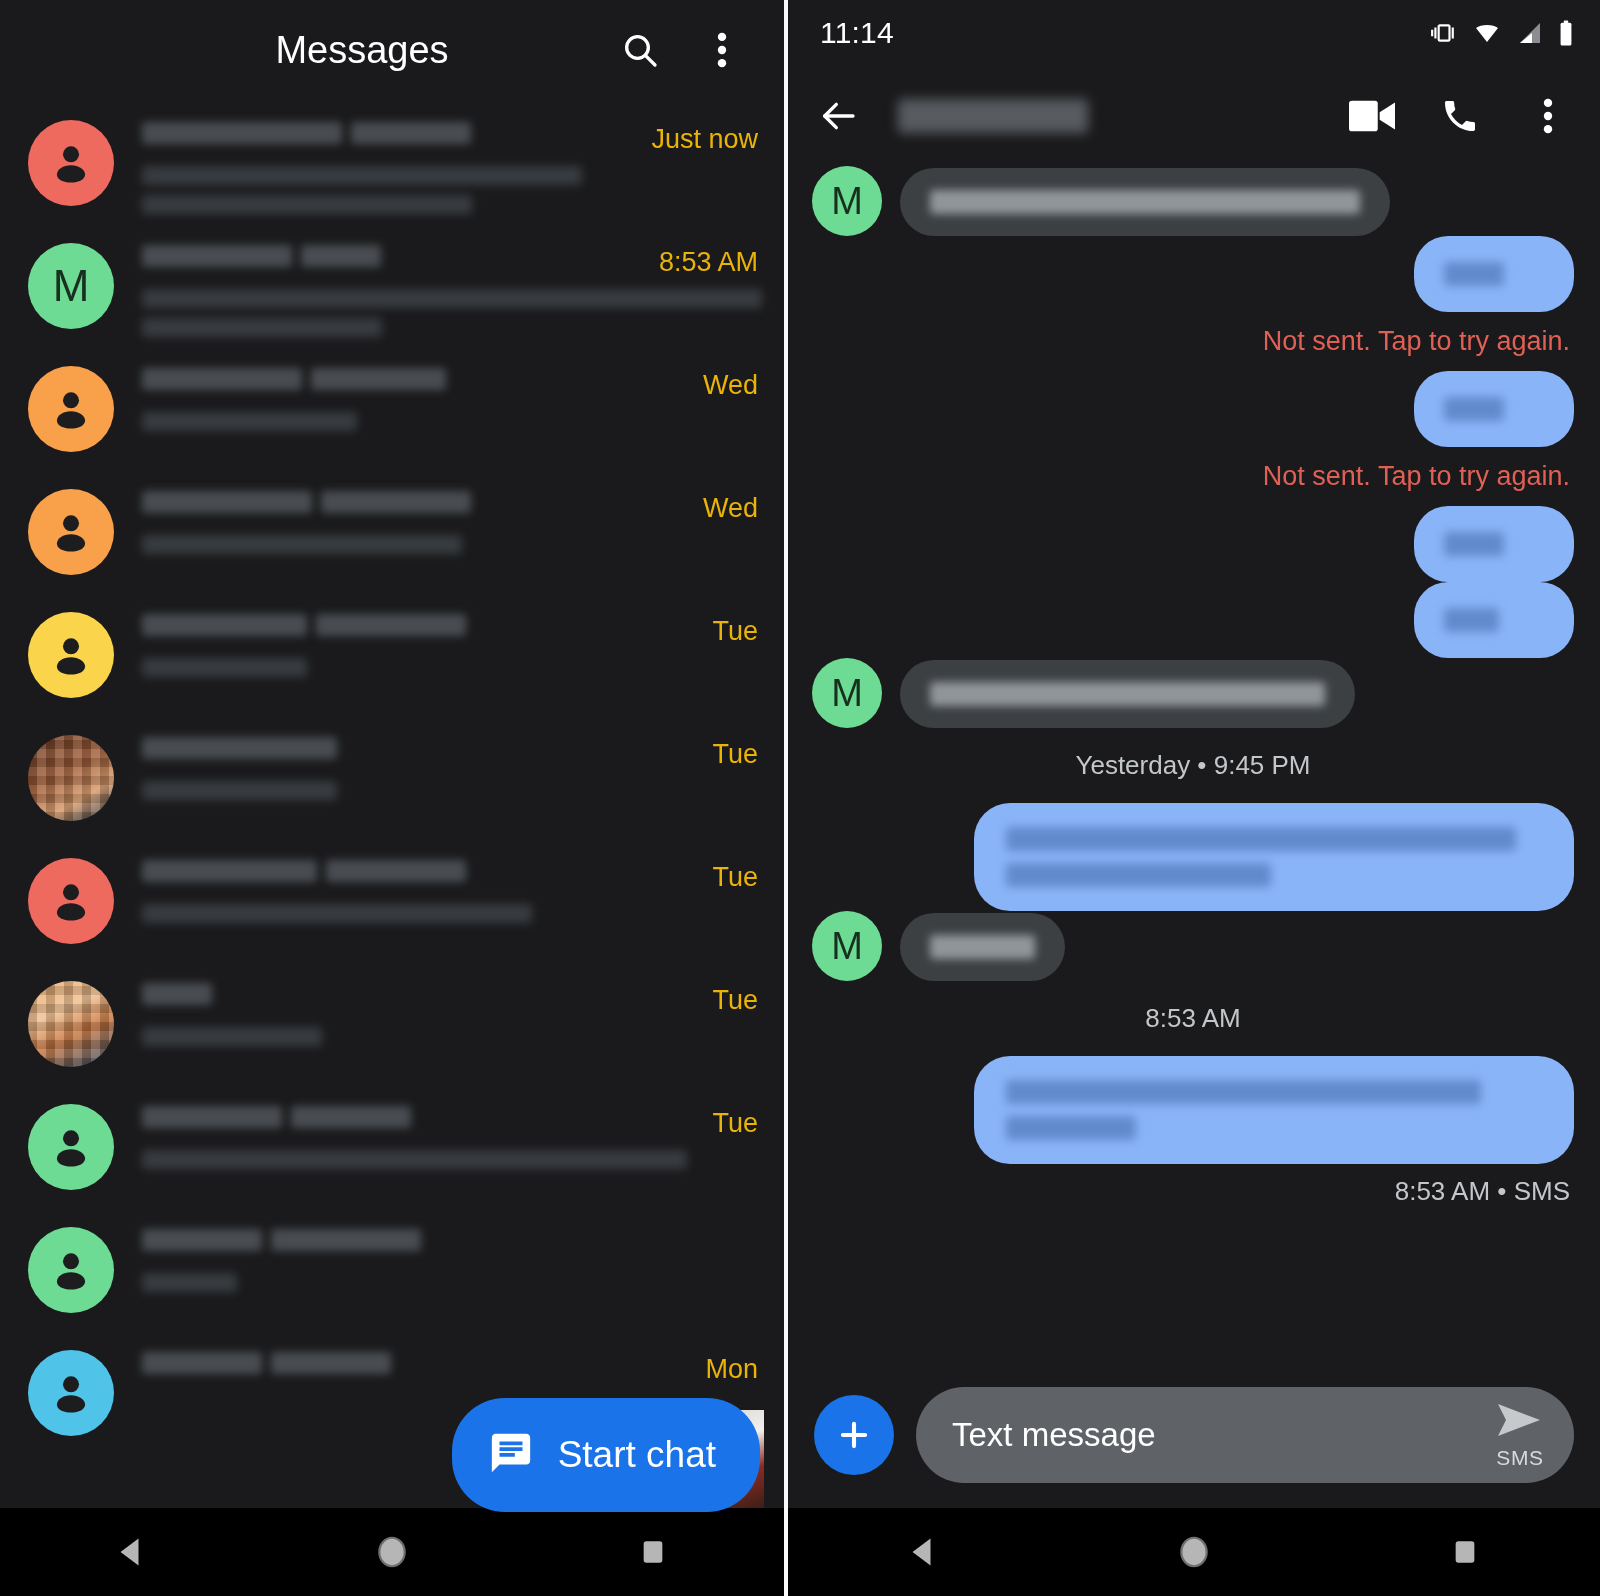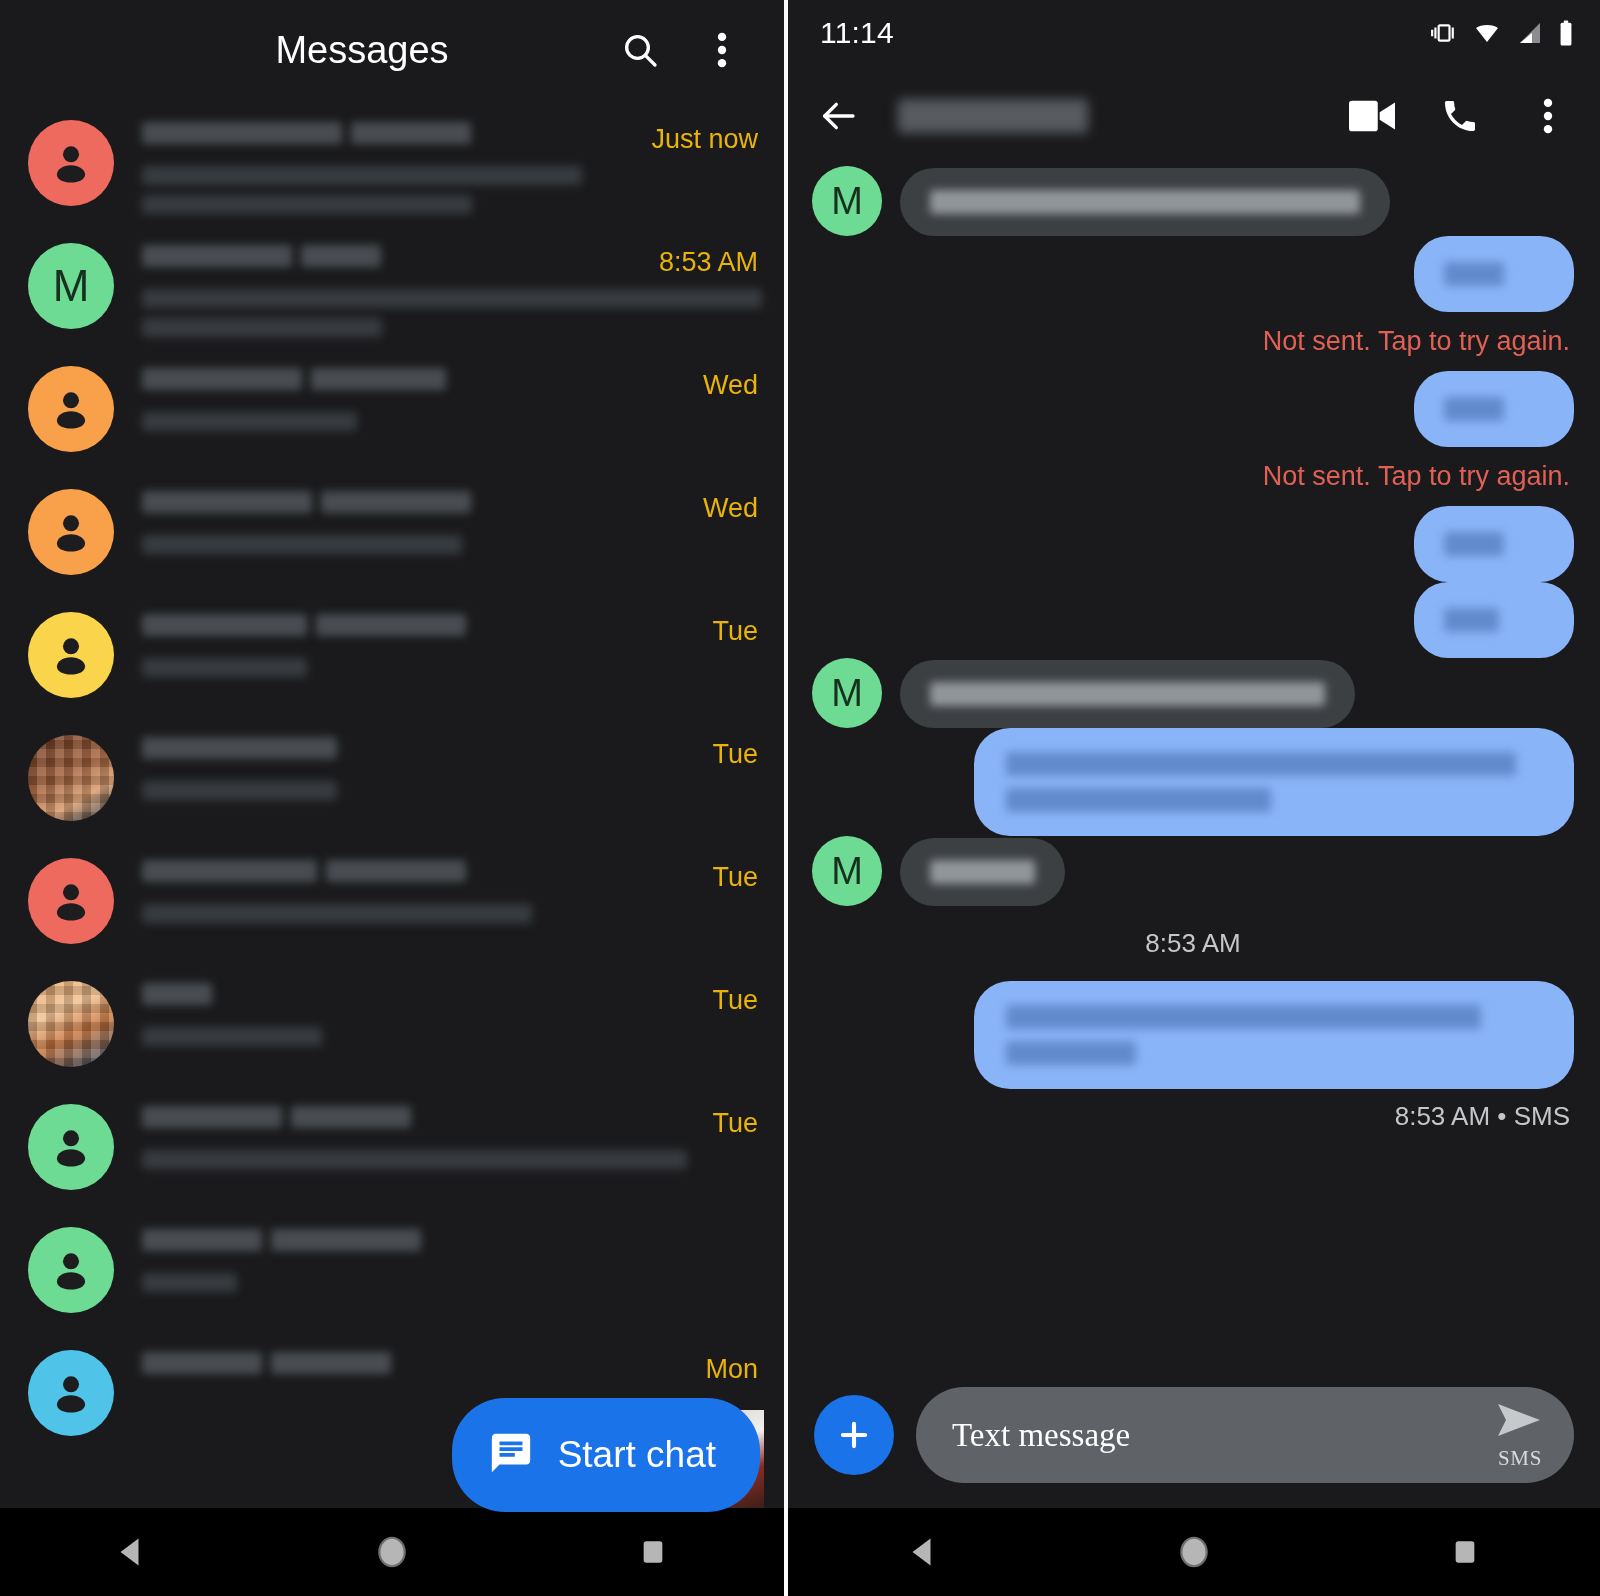--- a/index.html
+++ b/index.html
@@ -220,21 +220,20 @@
     padding-right: 4px;
   }
 
   
   .composer {
     flex: 0 0 130px;
     display: flex; align-items: center;
     gap: 22px;
     padding: 0 26px 16px 26px;
     background: #1a1a1c;
-    font-family: Liberation Serif, serif;
   }
   .plusbtn {
     width: 80px; height: 80px; border-radius: 50%;
     background: #1a73e8;
     display: flex; align-items: center; justify-content: center;
     flex: 0 0 80px;
     cursor: pointer;
   }
   .inputbox {
     flex: 1;
@@ -586,20 +585,21 @@
           </div>
         </div>
         <div class="msgrow">
           <div class="av-sm">
             <span class="letter">M</span>
           </div>
           <div class="bubble-in">
             <div class="txt" style="width:395px"></div>
           </div>
         </div>
+        <div class="tsep">Yesterday • 9:45 PM</div>
         <div class="msgrow out">
           <div class="bubble-out" style="width:650px">
             <div class="txt" style="width:510px"></div>
             <div class="txt" style="width:265px"></div>
           </div>
         </div>
         <div class="msgrow">
           <div class="av-sm">
             <span class="letter">M</span>
           </div>

